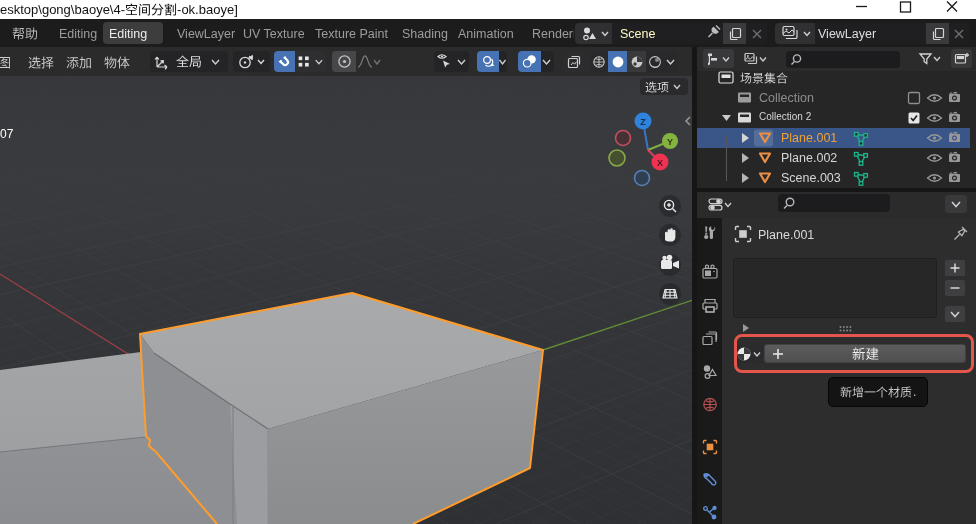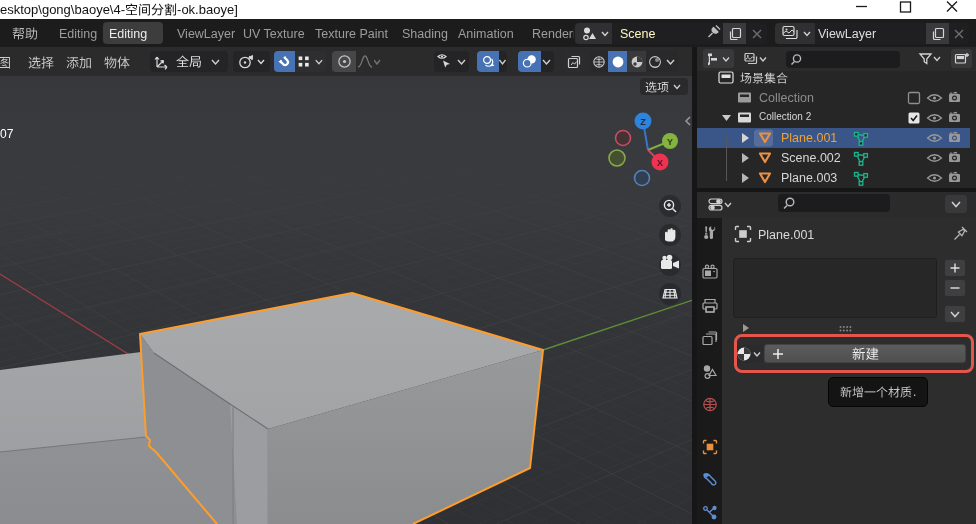--- a/index.html
+++ b/index.html
@@ -597,22 +597,22 @@
         <circle cx="257.5" cy="51" r="1.3"></circle>
   </g>
   <use href="#camic" y="20" style="fill:#cfcfcf"></use>
   <use href="#camic" y="40" style="fill:#e2e2e2"></use>
   <use href="#camic" y="60" style="fill:#cfcfcf"></use>
   <use href="#camic" y="80" style="fill:#cfcfcf"></use>
  </svg>
  <div class="abs" style="left:62px;top:44px;font-size:12.5px;color:#8d8d8d">Collection</div>
  <div class="abs" style="left:62px;top:64px;font-size:10px;color:#d6d6d6">Collection 2</div>
  <div class="abs" style="left:84px;top:84px;font-size:12.5px;color:#efa135">Plane.001</div>
- <div class="abs" style="left:84px;top:104px;font-size:12.5px;color:#d6d6d6">Scene.002</div>
- <div class="abs" style="left:84px;top:124px;font-size:12.5px;color:#d6d6d6">Plane.003</div>
+ <div class="abs" style="left:84px;top:104px;font-size:12.5px;color:#d6d6d6">Plane.002</div>
+ <div class="abs" style="left:84px;top:124px;font-size:12.5px;color:#d6d6d6">Scene.003</div>
  <svg class="cj" style="left:43px;top:25px;fill:#d2d2d2" width="48" height="12" viewBox="0 0 4000 1000">
       <use href="#c573a"></use>
       <use href="#c666f" x="1000"></use>
       <use href="#c96c6" x="2000"></use>
       <use href="#c5408" x="3000"></use>
     </svg>
 </div>
 <div class="abs" id="outhead">
  <div class="abs row" style="left:6px;top:2px;width:31px;height:19px;background:#39393b;border-radius:3px;justify-content:center">
   <svg width="16" height="16" viewBox="0 0 16 16" fill="#d5d5d5">

